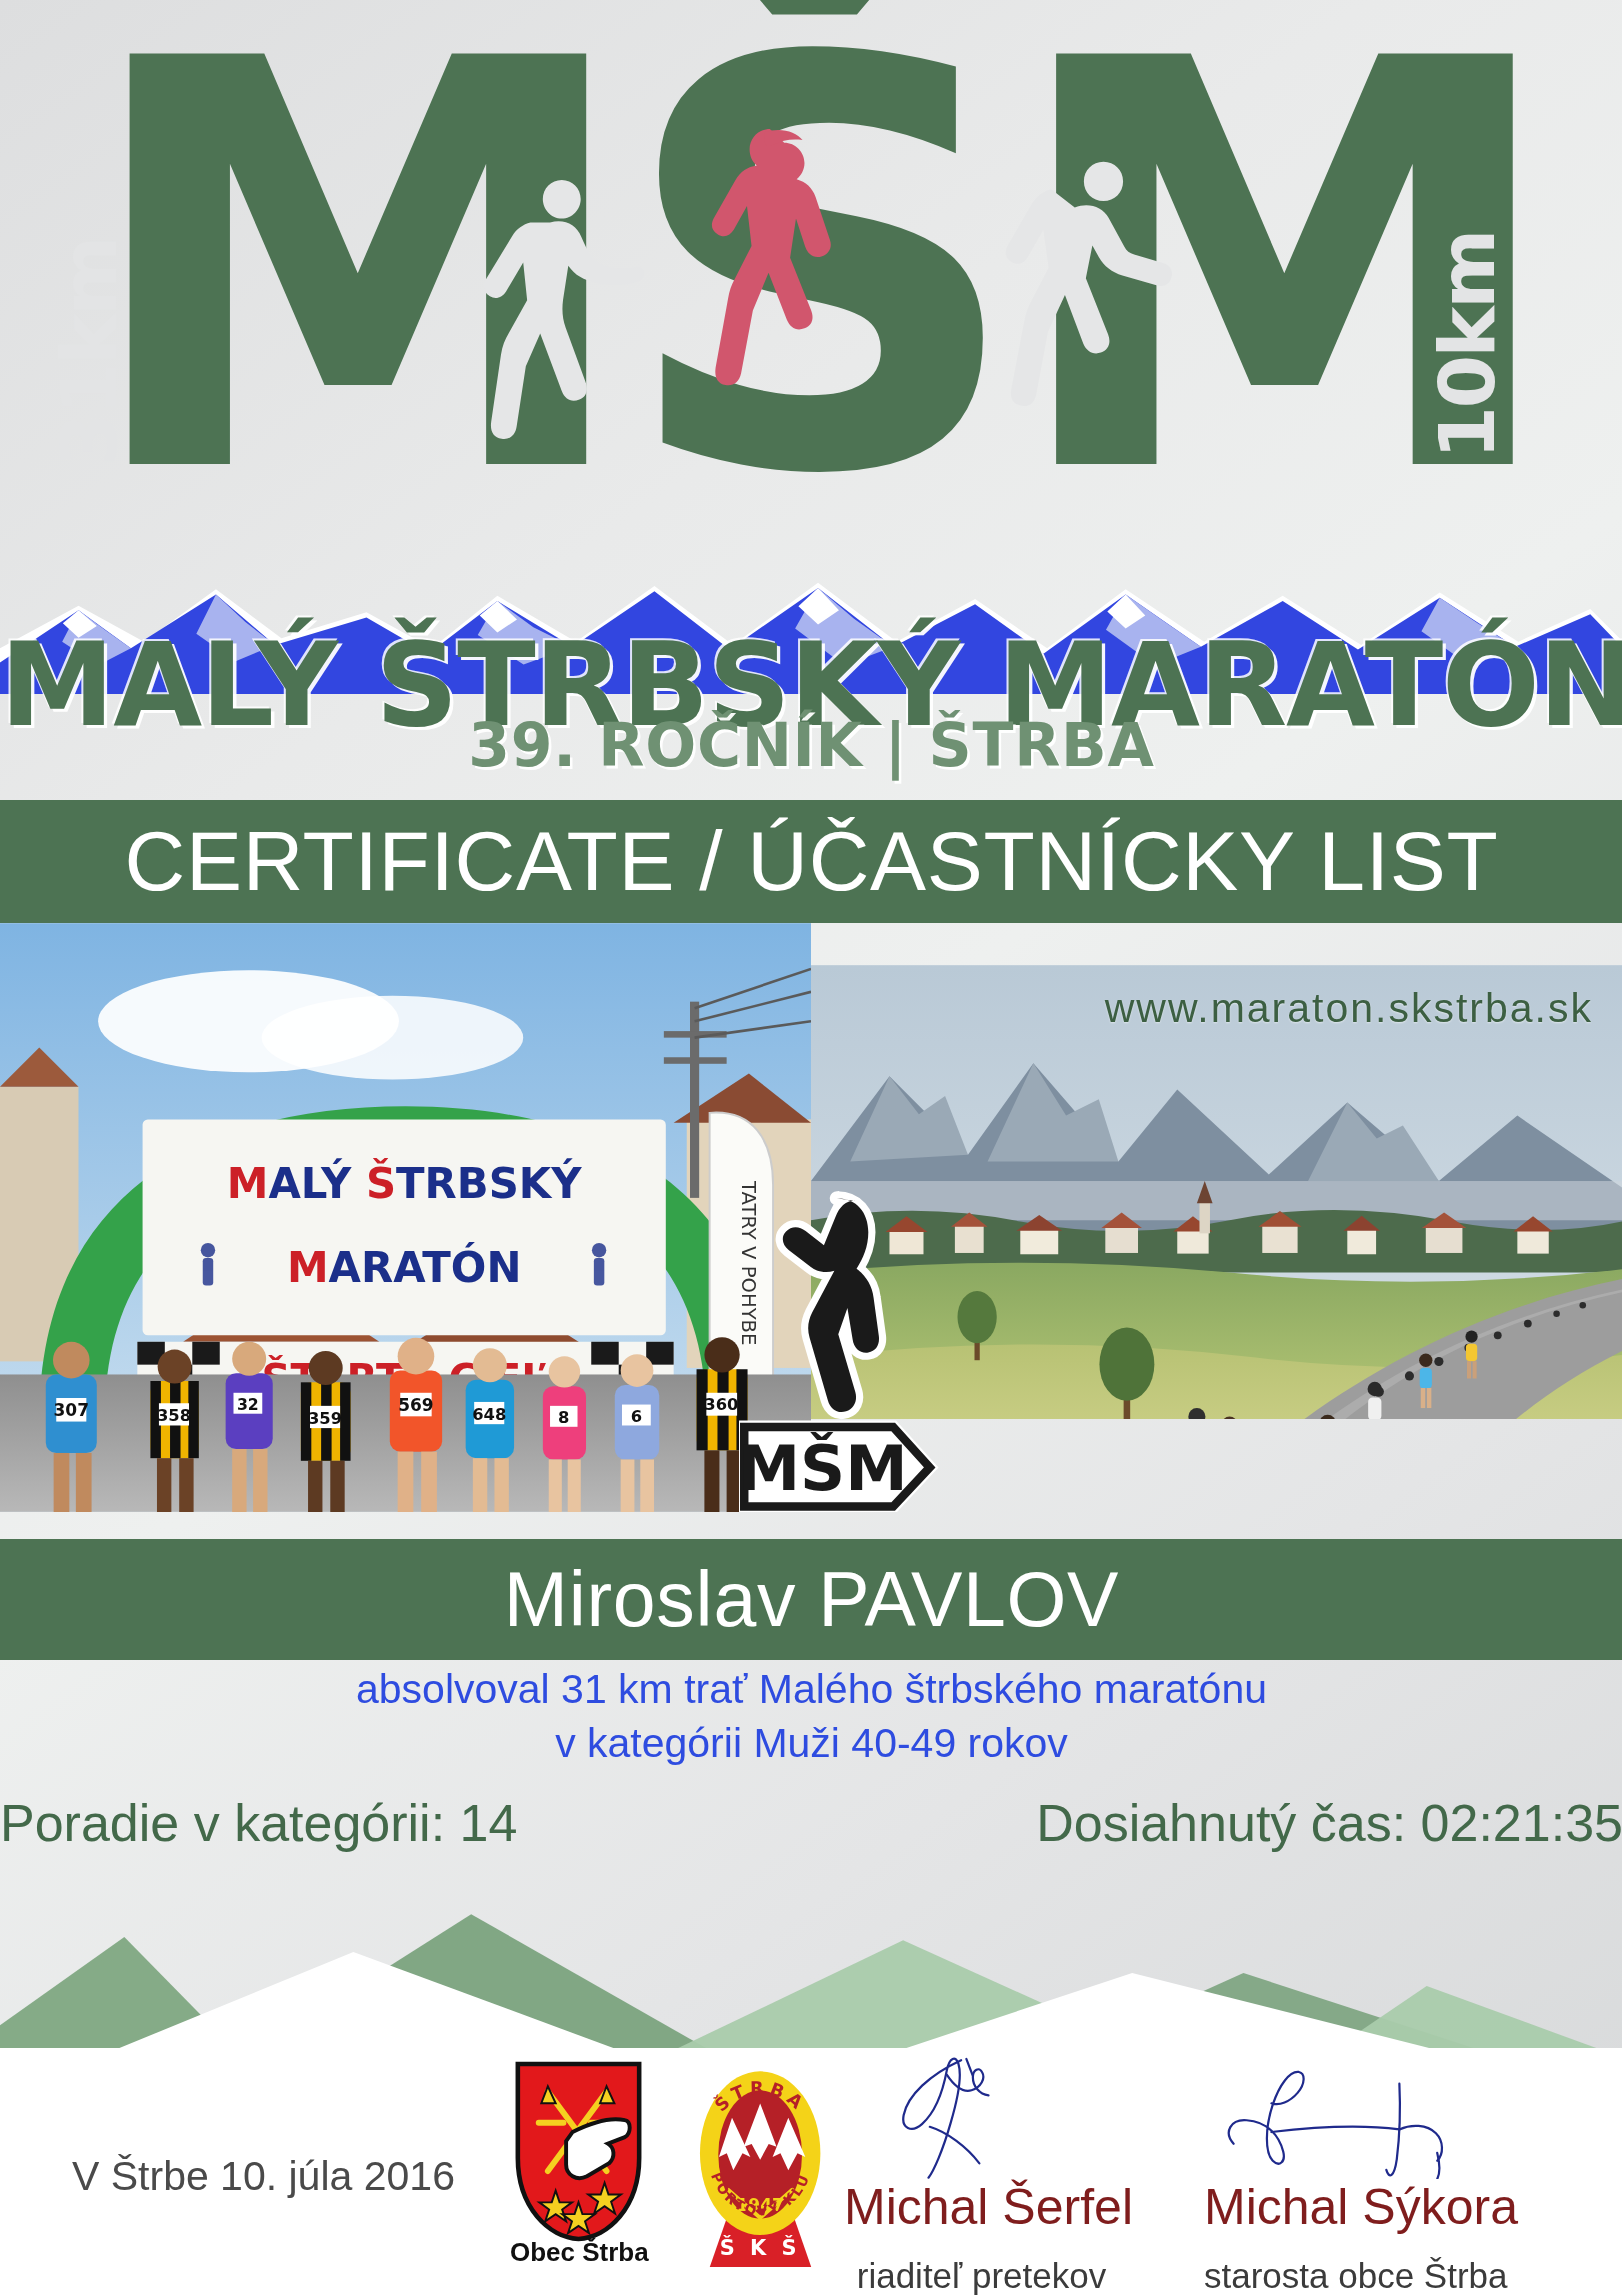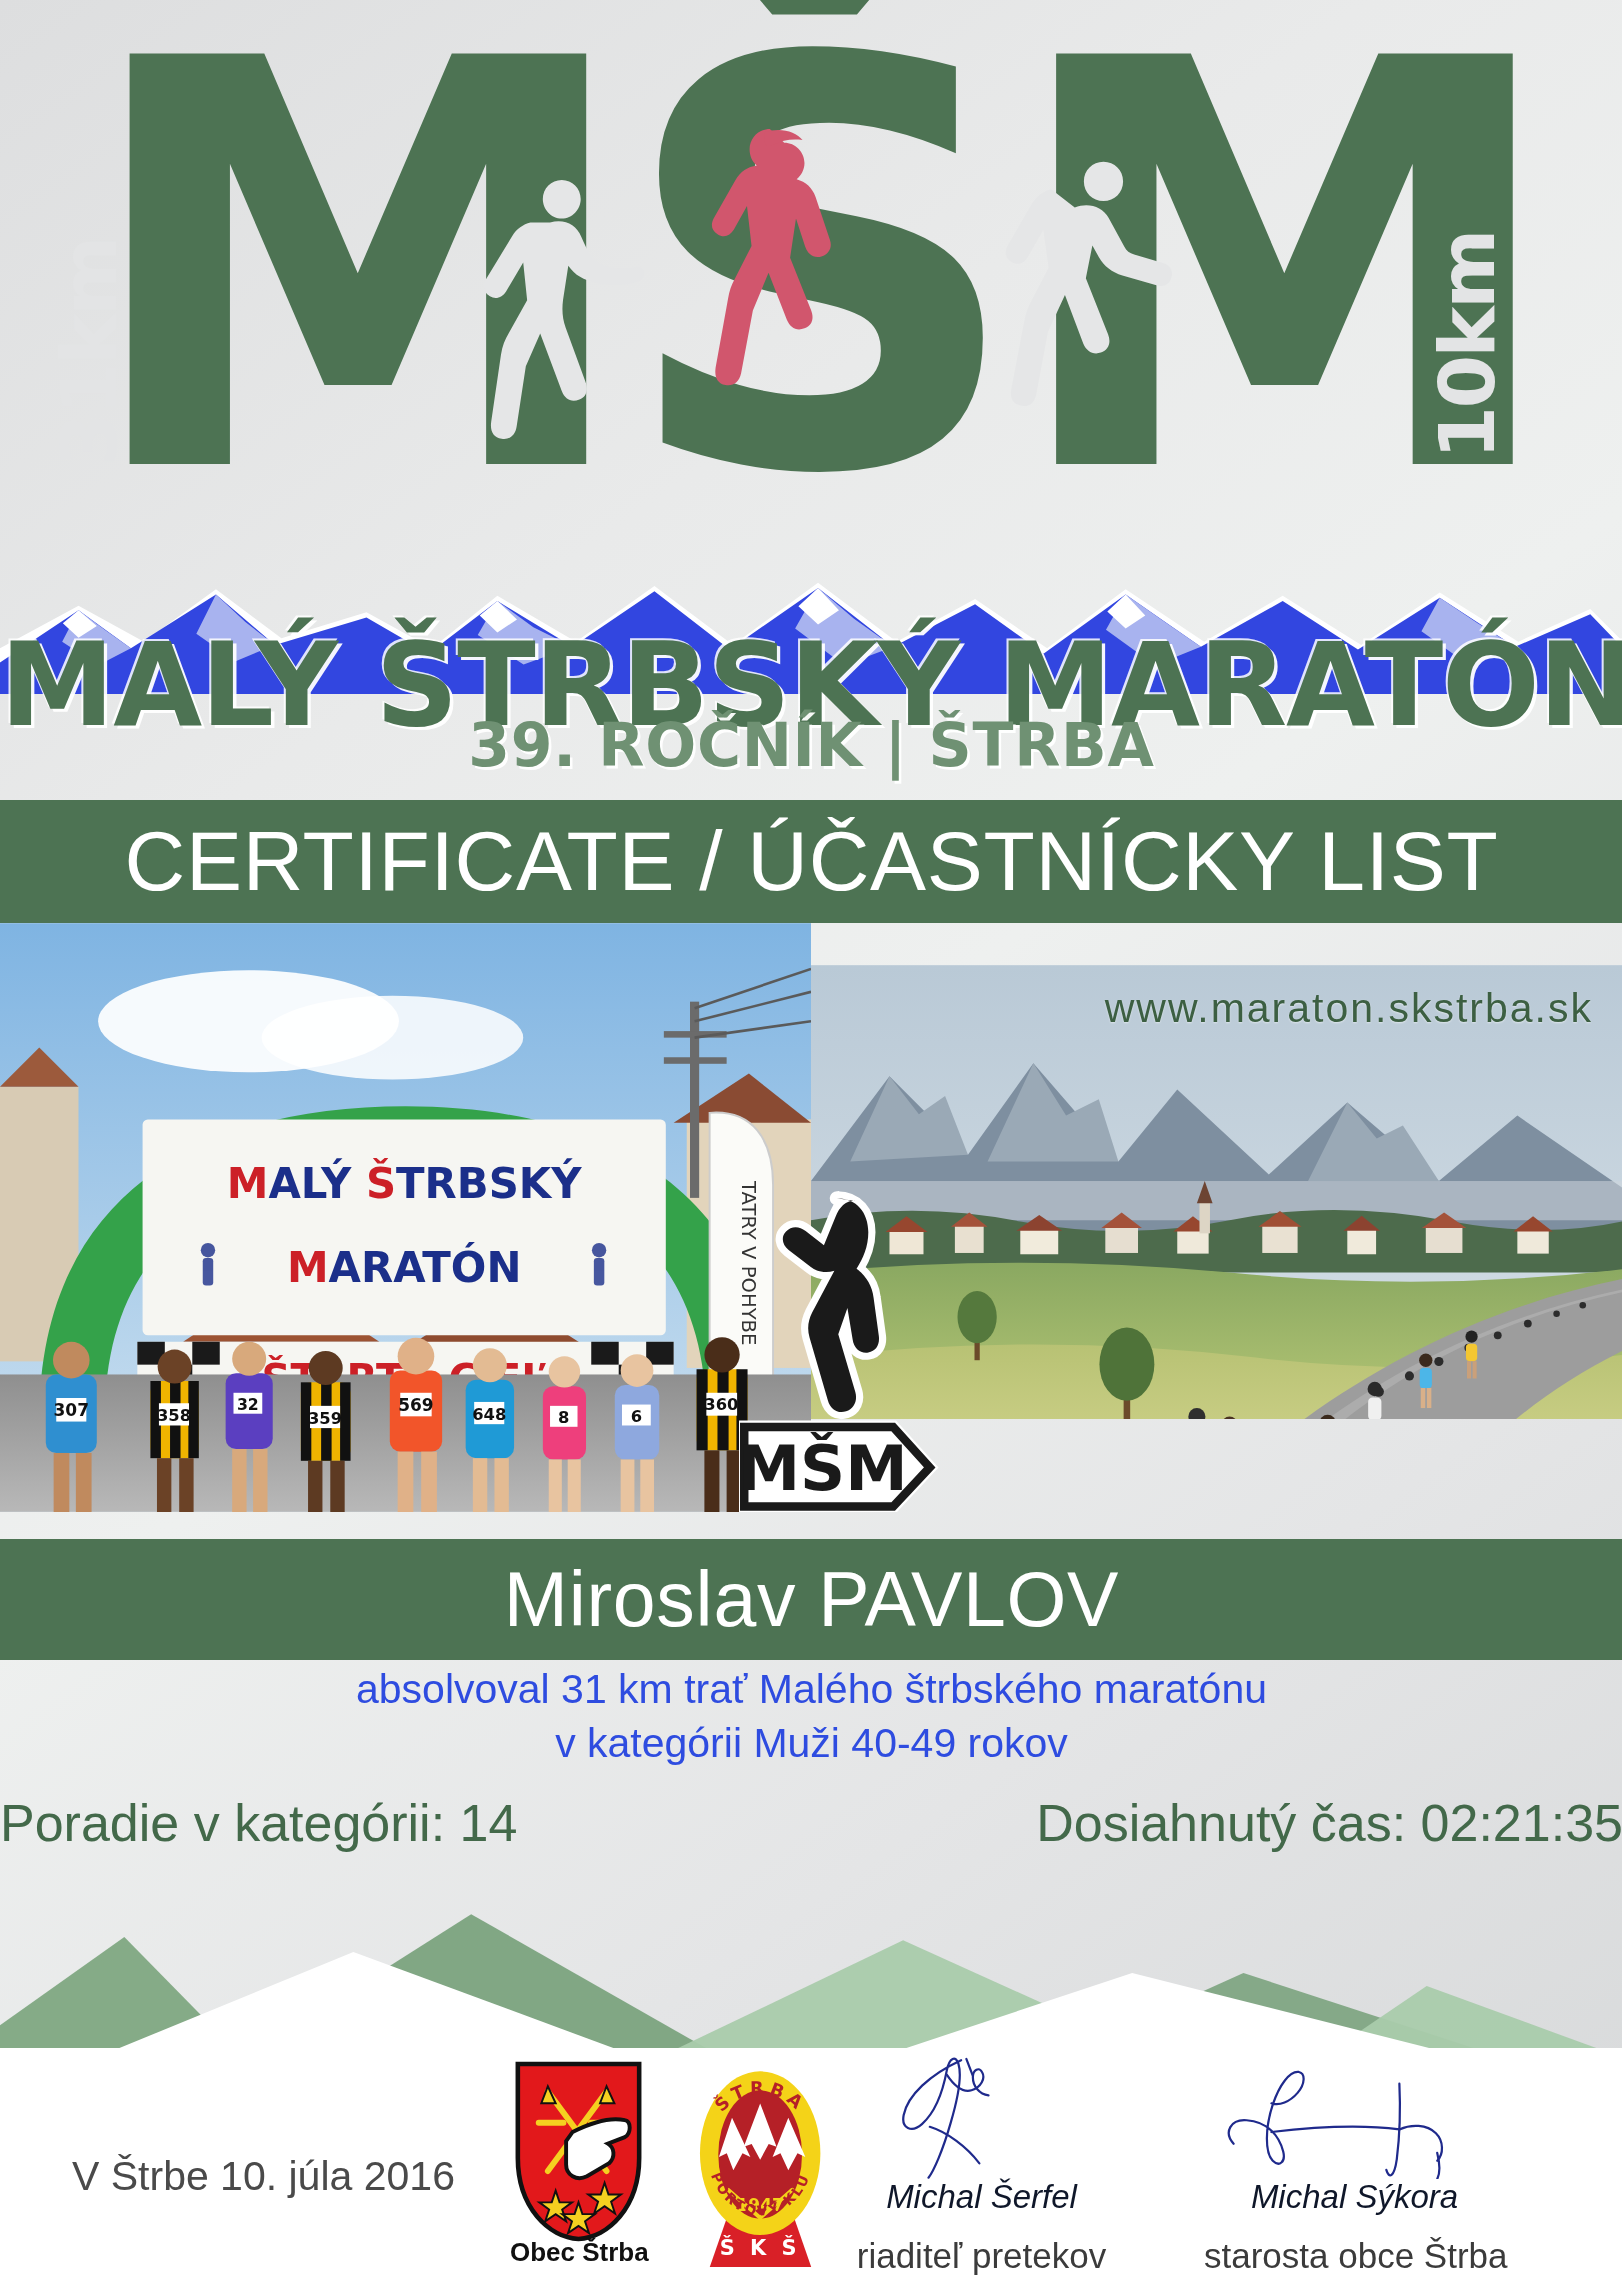--- a/index.html
+++ b/index.html
@@ -173,21 +173,21 @@
     font-weight:bold; font-size:26px; color:#111;
     white-space:nowrap;
   }
 
   .sig-block { position:absolute; text-align:center; }
   #sig-1 { left:844px; top:6.5px; width:275px; }
   #sig-2 { left:1204px; top:6.5px; width:301px; }
   .sig-svg { display:block; margin:0 auto; }
   .sig-name {
     font-family:"Liberation Sans", sans-serif;
-    font-size:33px; color:#0f172a; white-space:nowrap; line-height:1.12;font-style:italic;
+    font-size:50px; color:#7f1d1d; white-space:nowrap; line-height:1.12;
   }
   .sig-role {
     font-family:"Liberation Sans", sans-serif;
     font-size:35px; color:#3b3b3b; white-space:nowrap; line-height:1.12;margin-top:21px;
   }
 </style>
 </head>
 <body>
 
 <div id="cert">

